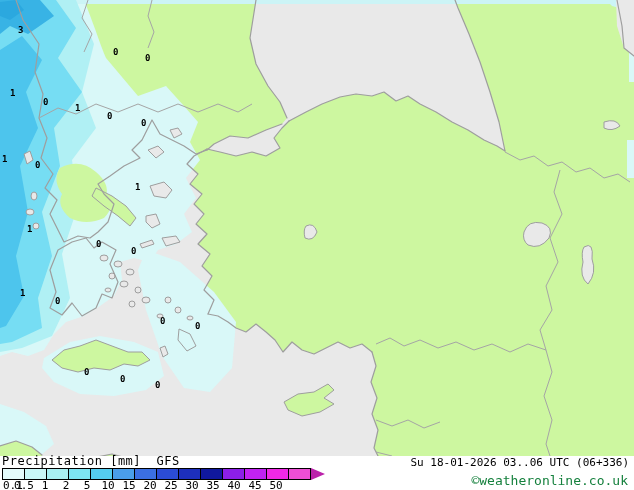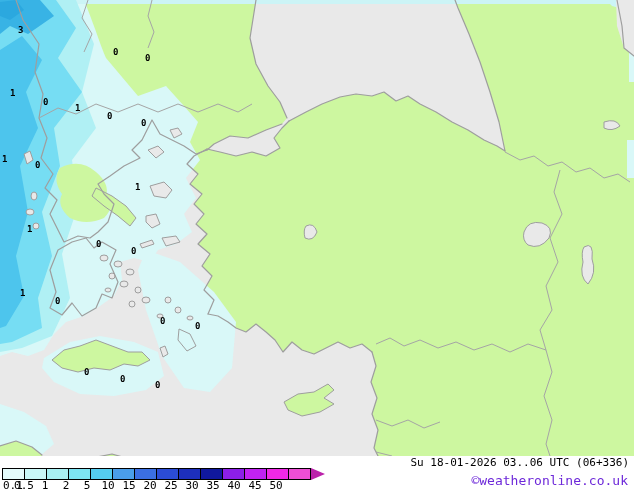--- a/index.html
+++ b/index.html
@@ -13,21 +13,21 @@
   #legend{position:absolute;left:0;top:456px;width:634px;height:34px;background:#fff;}
   #legend-title-row{position:absolute;left:2px;top:-2px;font-size:12px;color:#000;white-space:pre;letter-spacing:0.5px;}
   #colorbar{position:absolute;left:3px;top:12px;height:11px;display:flex;}
   .cbox{width:21px;height:10px;border:1px solid #000;margin-left:-1px;}
   #cbar-arrow{width:0;height:0;border-top:6px solid transparent;border-bottom:6px solid transparent;
               border-left:14px solid #bb22aa;margin-left:0px;}
   #ticks{position:absolute;left:3px;top:23px;width:330px;height:14px;font-size:11px;color:#000;}
   .tick{position:absolute;top:0;transform:translateX(-50%);white-space:nowrap;}
   .tick:first-child{transform:none;}
   #timestamp{position:absolute;right:5px;top:0px;font-size:11px;color:#000;white-space:pre;}
-  #copyright{position:absolute;right:6px;top:17px;font-size:13px;color:#6d28d9;white-space:pre;}
+  #copyright{position:absolute;right:6px;top:17px;font-size:13px;color:#15803d;white-space:pre;}
 </style>
 </head>
 <body>
 
 <div id="app">
   <div id="map-wrap">
     <svg id="mapsvg" width="634" height="456" viewBox="0 0 634 456" xmlns="http://www.w3.org/2000/svg">
 
       <rect x="0" y="0" width="634" height="456" fill="#e9e9e9"></rect>
 
@@ -146,20 +146,21 @@
           <text x="160" y="324" class="ptval">0</text>
           <text x="195" y="329" class="ptval">0</text>
           <text x="84" y="375" class="ptval">0</text>
           <text x="120" y="382" class="ptval">0</text>
           <text x="155" y="388" class="ptval">0</text>
         </g>
     </svg>
   </div>
 
   <div id="legend">
+    <div id="legend-title-row"><span>Precipitation</span> <span>[mm]</span>  <span>GFS</span></div>
     <div id="colorbar">
 
     <div class="cbox" style="background: rgb(228, 251, 251);"></div>
         <div class="cbox" style="background: rgb(201, 247, 247);"></div>
         <div class="cbox" style="background: rgb(168, 240, 243);"></div>
         <div class="cbox" style="background: rgb(125, 228, 243);"></div>
         <div class="cbox" style="background: rgb(85, 205, 240);"></div>
         <div class="cbox" style="background: rgb(74, 158, 234);"></div>
         <div class="cbox" style="background: rgb(59, 111, 227);"></div>
         <div class="cbox" style="background: rgb(43, 76, 214);"></div>

